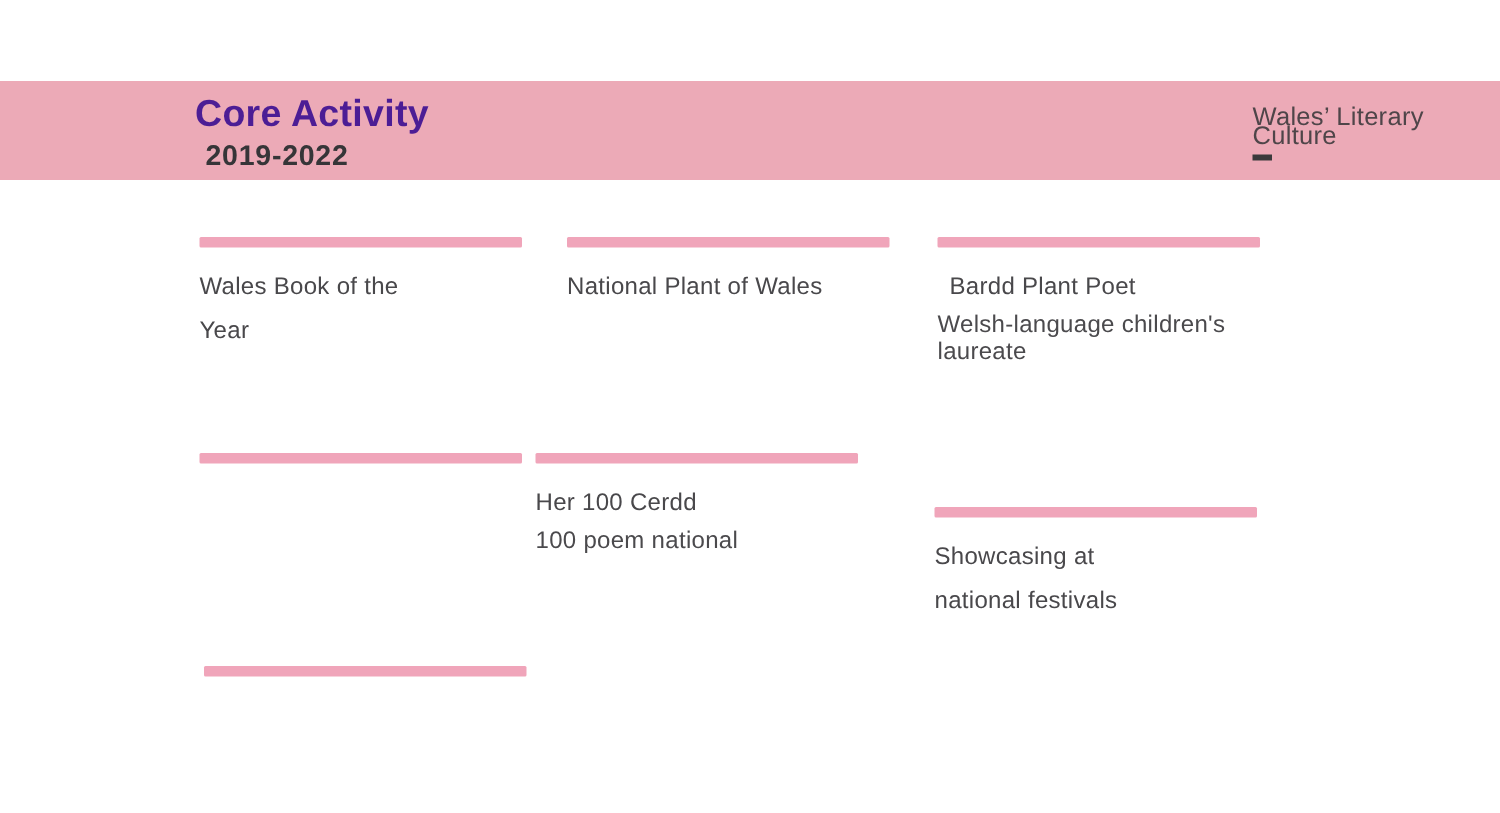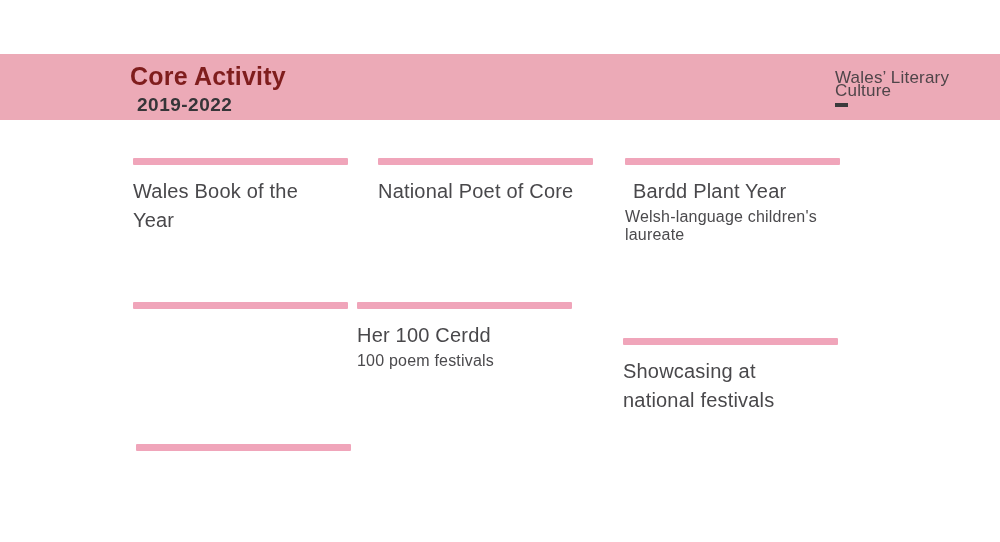--- a/index.html
+++ b/index.html
@@ -27,21 +27,21 @@
     height: 66px;
     background: #ecaab7;
   }
   .header-title {
     position: absolute;
     left: 130px;
     top: 9px;
     font-size: 25px;
     line-height: 26px;
     font-weight: bold;
-    color: #7f1d1d;
+    color: #4c1d95;
     letter-spacing: 0.2px;
   }
   .header-subtitle {
     position: absolute;
     left: 137px;
     top: 40px;
     font-size: 19px;
     line-height: 21px;
     font-weight: 700;
     color: #363538;
@@ -72,21 +72,21 @@
     width: 230px;
   }
   .item .bar {
     width: 215px;
     height: 7px;
     background: #f0a5ba;
     border-radius: 1px;
   }
   .item .title {
     margin-top: 12px;
-    font-size: 20px;
+    font-size: 16px;
     line-height: 29px;
     color: #49484b;
     white-space: pre-line;
     letter-spacing: 0.2px;
   }
   .item .subtitle {
     margin-top: 2px;
     font-size: 16px;
     line-height: 18px;
     color: #4b4a4d;
@@ -119,40 +119,40 @@
 
   <div class="item pos-r1c1">
     <div class="bar"></div>
     <div class="title">Wales Book of the
 Year</div>
     <div class="subtitle"></div>
   </div>
 
   <div class="item pos-r1c2">
     <div class="bar"></div>
-    <div class="title">National Poet of Core</div>
+    <div class="title">National Plant of Wales</div>
     <div class="subtitle"></div>
   </div>
 
   <div class="item pos-r1c3">
     <div class="bar"></div>
-    <div class="title">Bardd Plant Year</div>
+    <div class="title">Bardd Plant Poet</div>
     <div class="subtitle">Welsh-language children's
 laureate</div>
   </div>
 
   <div class="item pos-r2c1">
     <div class="bar"></div>
     <div class="subtitle"></div>
   </div>
 
   <div class="item pos-r2c2">
     <div class="bar"></div>
     <div class="title">Her 100 Cerdd</div>
-    <div class="subtitle">100 poem festivals</div>
+    <div class="subtitle">100 poem national</div>
   </div>
 
   <div class="item pos-r2c3">
     <div class="bar"></div>
     <div class="title">Showcasing at
 national festivals</div>
     <div class="subtitle"></div>
   </div>
 
   <div class="item pos-r3c1">

